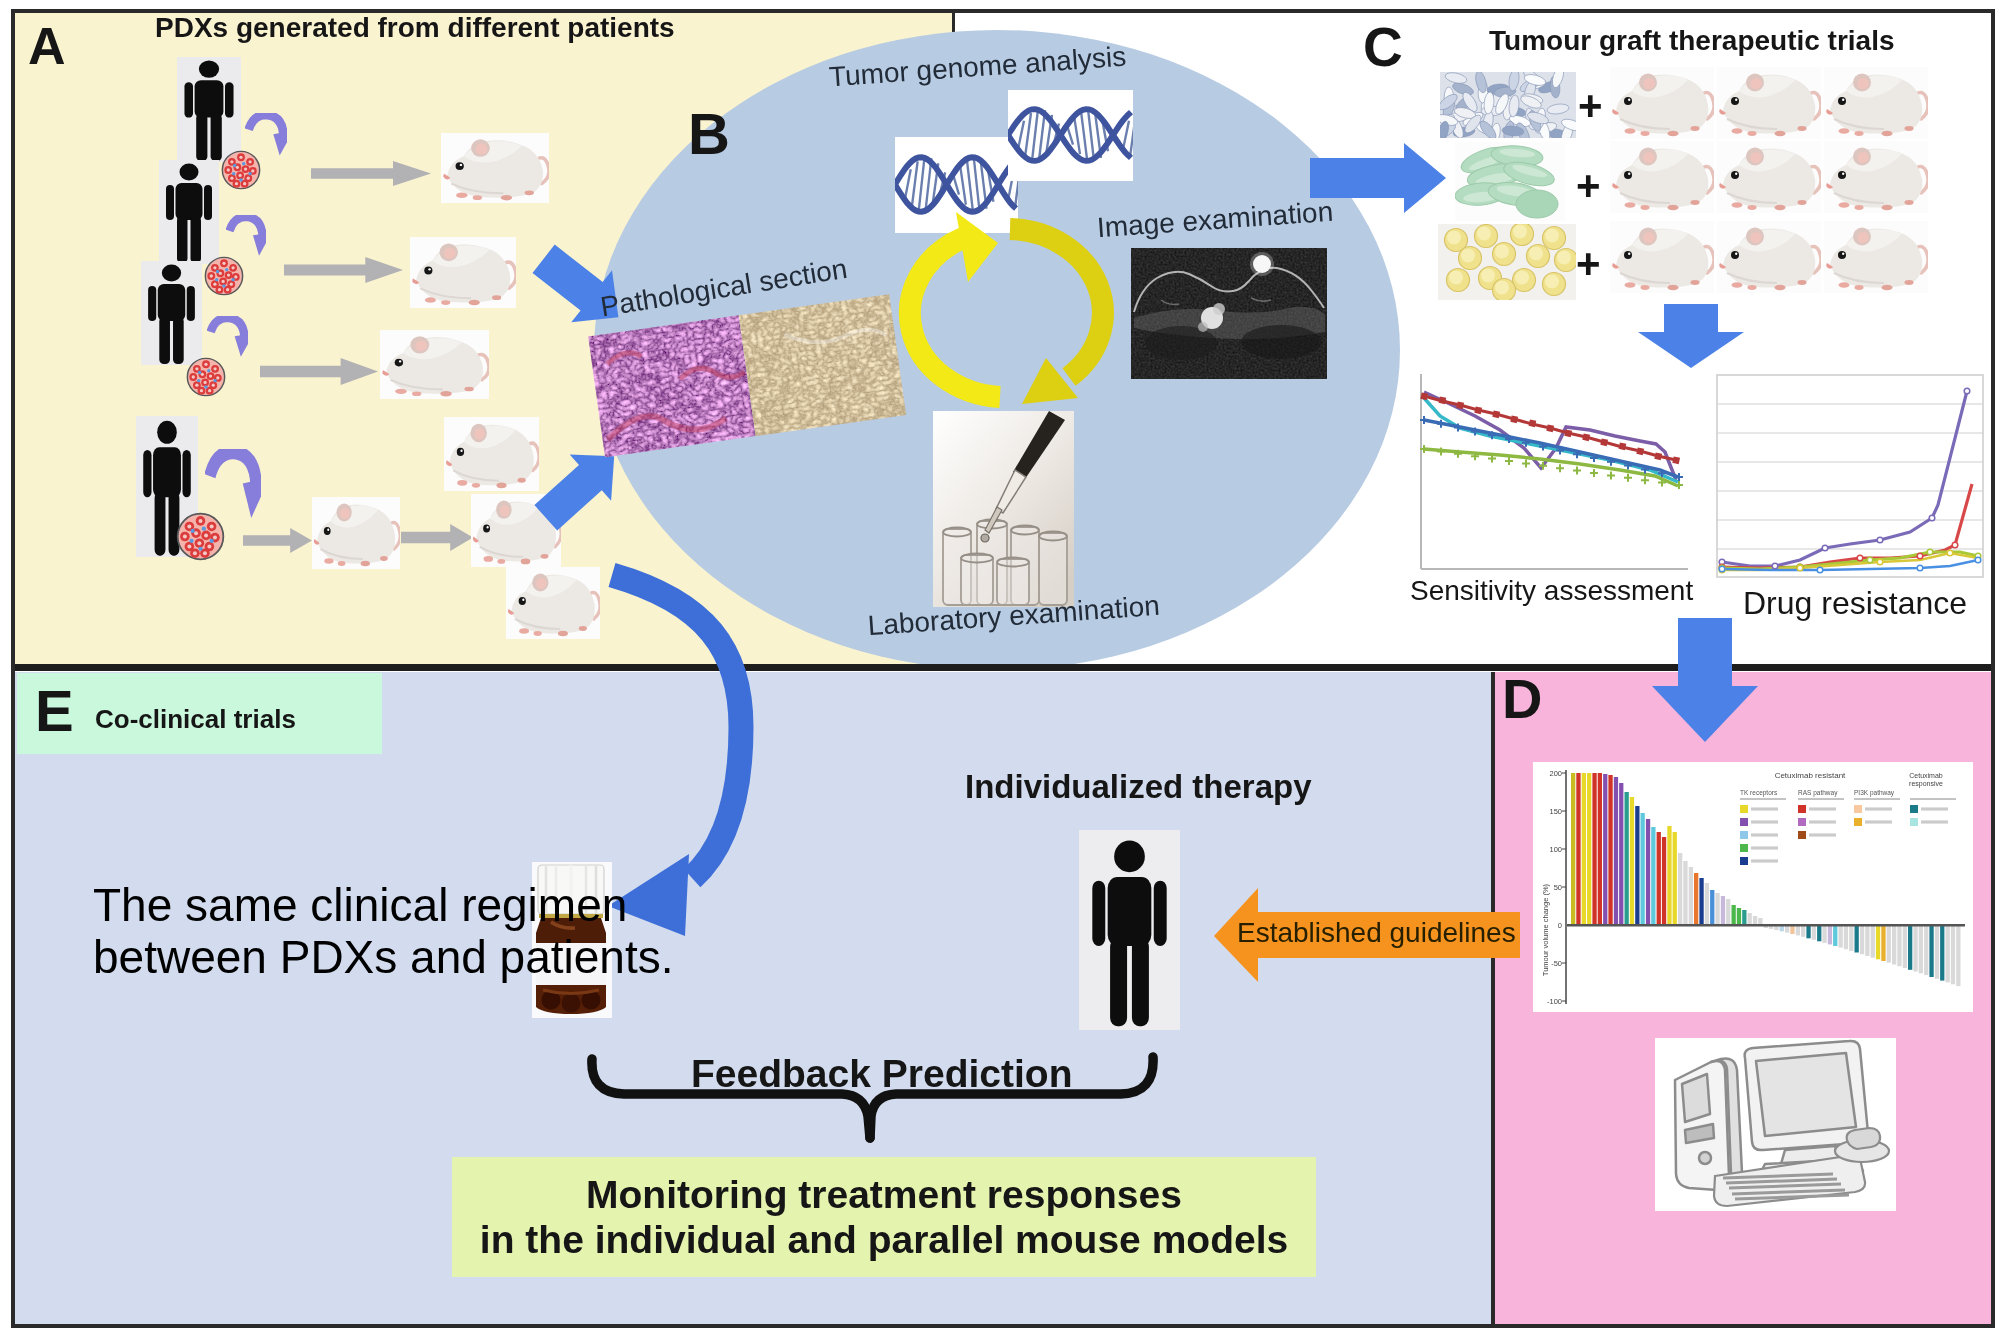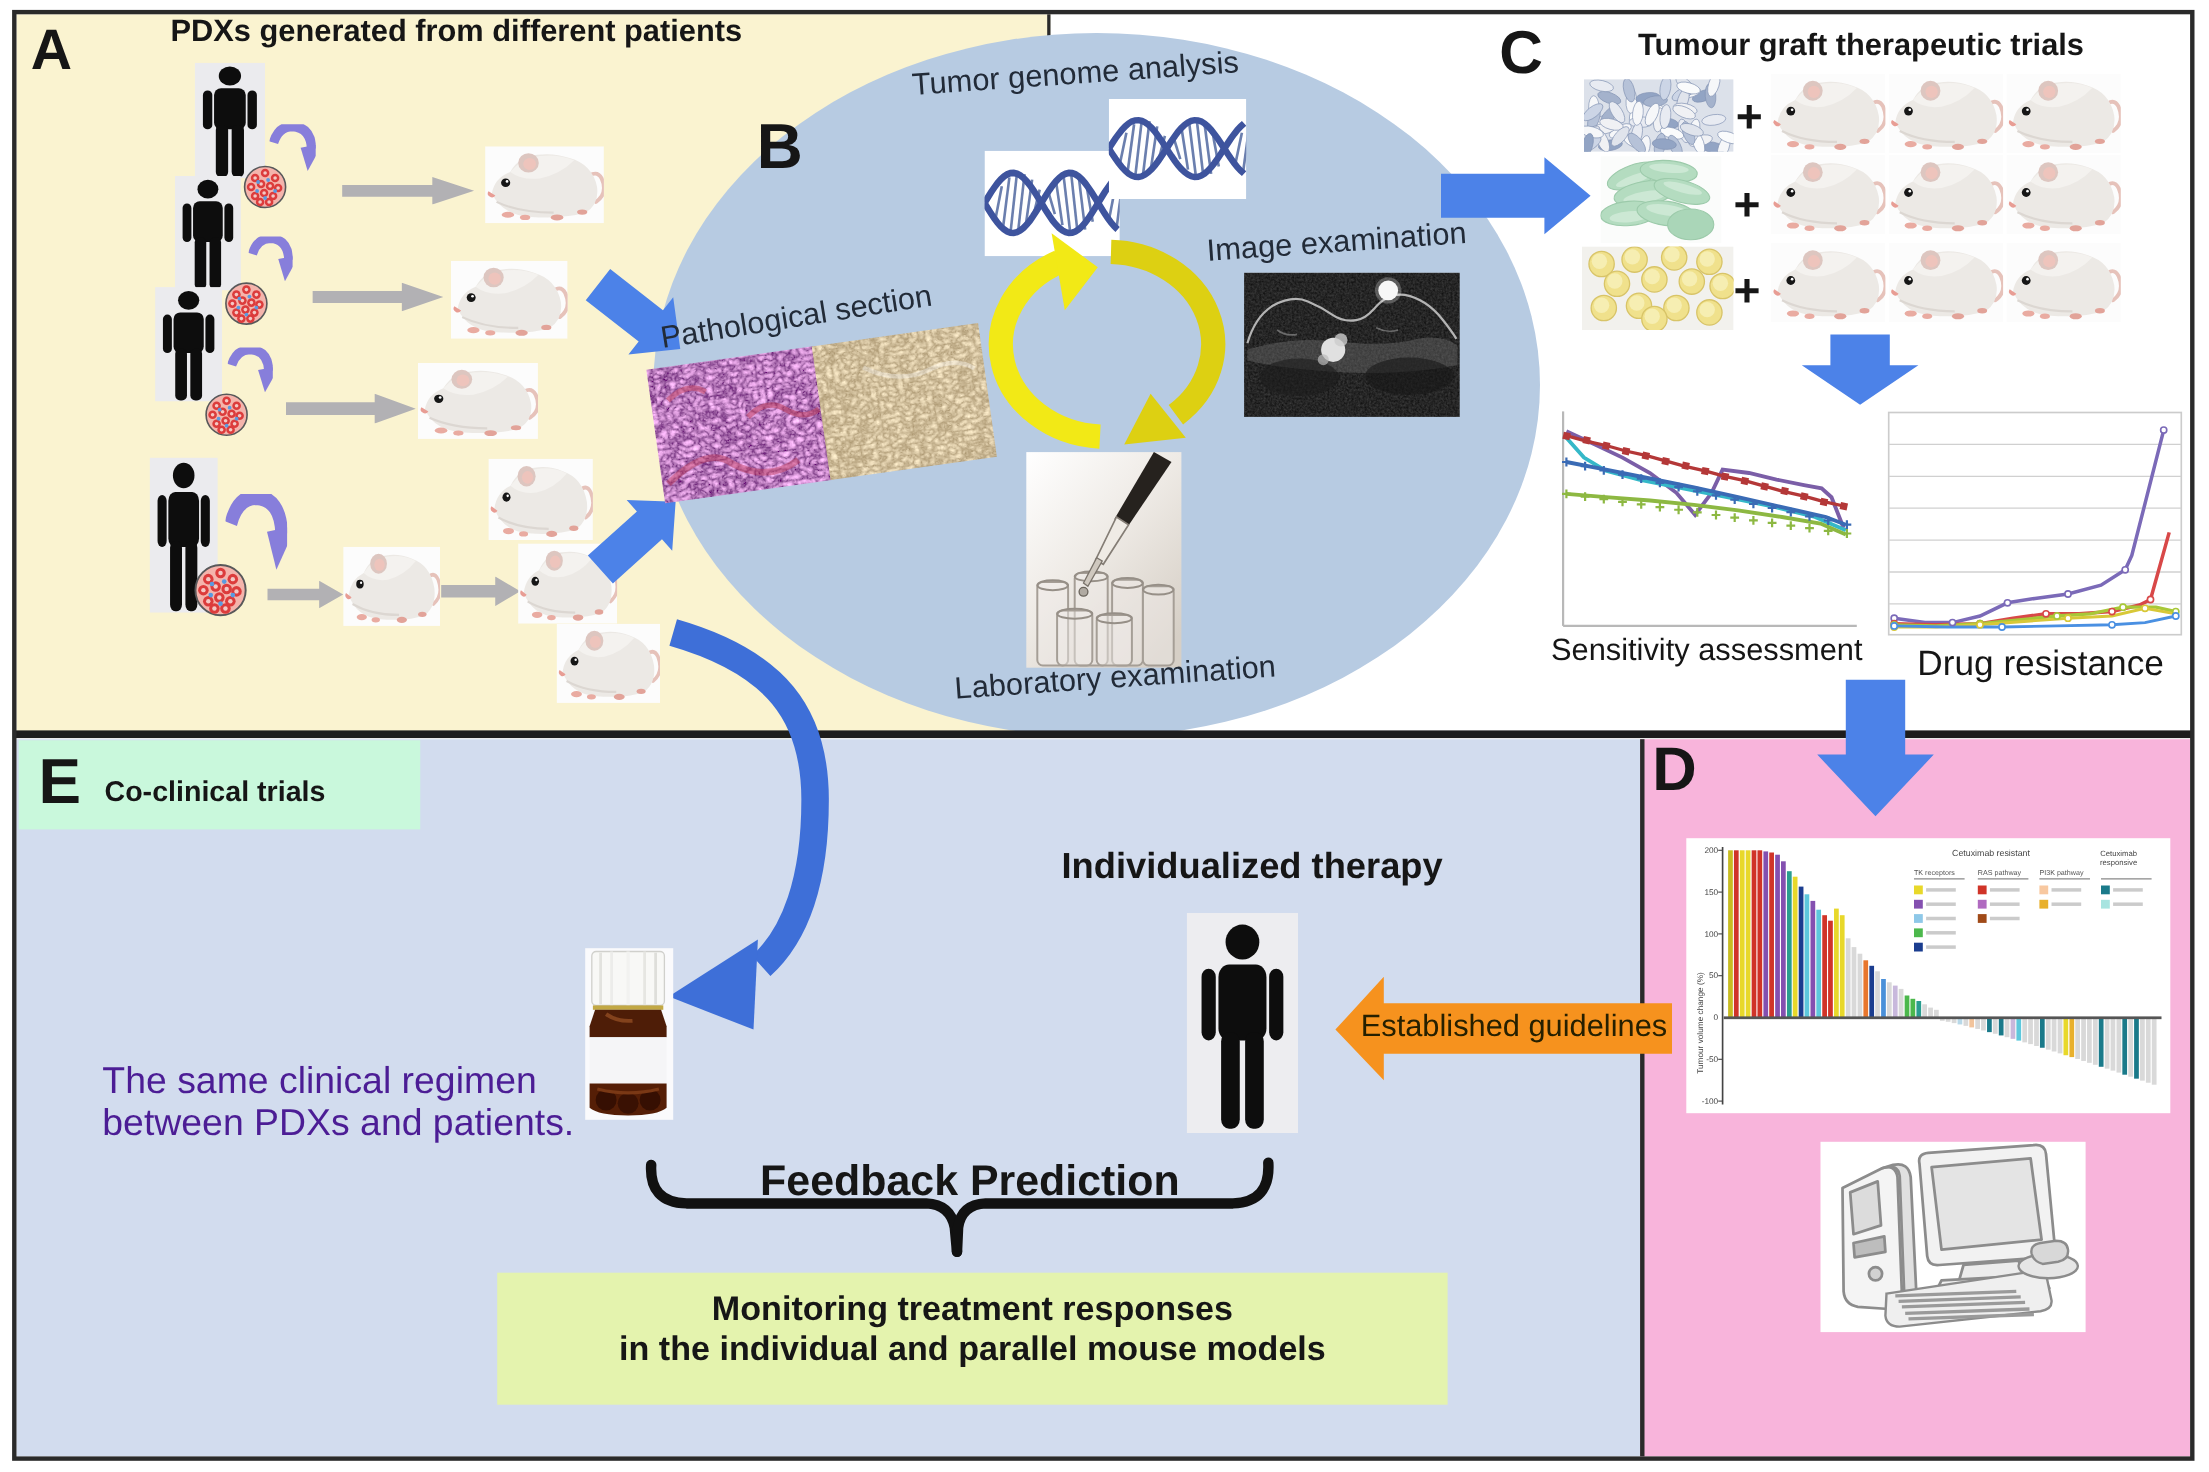--- a/index.html
+++ b/index.html
@@ -623,17 +623,17 @@
 <div class="abs t" style="left:1363px;top:15px;font-size:55px;font-weight:bold;">C</div>
 <div class="abs t" style="left:1489px;top:25px;font-size:28px;font-weight:bold;">Tumour graft therapeutic trials</div>
 <div class="abs t" style="left:1578px;top:82px;font-size:42px;font-weight:bold;">+</div>
 <div class="abs t" style="left:1576px;top:162px;font-size:42px;font-weight:bold;">+</div>
 <div class="abs t" style="left:1576px;top:240px;font-size:42px;font-weight:bold;">+</div>
 <div class="abs t" style="left:1410px;top:575px;font-size:28px;">Sensitivity assessment</div>
 <div class="abs t" style="left:1743px;top:585px;font-size:32px;">Drug resistance</div>
 <div class="abs t" style="left:1502px;top:666px;font-size:56px;font-weight:bold;">D</div>
 <div class="abs t" style="left:35px;top:677px;font-size:58px;font-weight:bold;">E</div>
 <div class="abs t" style="left:95px;top:704px;font-size:26px;font-weight:bold;">Co-clinical trials</div>
-<div class="abs t" style="left:93px;top:964px;font-size:34px;color:#4c1d95;line-height:1.12;">The same clinical regimen<br>between PDXs and patients.</div>
+<div class="abs t" style="left:93px;top:880px;font-size:46px;color:#000000;line-height:1.12;">The same clinical regimen<br>between PDXs and patients.</div>
 <div class="abs t" style="left:965px;top:768px;font-size:33px;font-weight:bold;">Individualized therapy</div>
 <div class="abs t" style="left:1237px;top:917px;font-size:28px;color:#262000;text-align:center;">Established guidelines</div>
 <div class="abs t" style="left:691px;top:1052px;font-size:39px;font-weight:bold;text-align:right;">Feedback Prediction</div>
-<div class="abs t" style="left:452px;top:1172px;width:864px;text-align:center;font-size:31px;font-weight:bold;line-height:1.16;white-space:normal;">Monitoring treatment responses<br>in the individual and parallel mouse models</div>
+<div class="abs t" style="left:452px;top:1172px;width:864px;text-align:center;font-size:39px;font-weight:bold;line-height:1.16;white-space:normal;">Monitoring treatment responses<br>in the individual and parallel mouse models</div>
 </div>
 </body></html>

